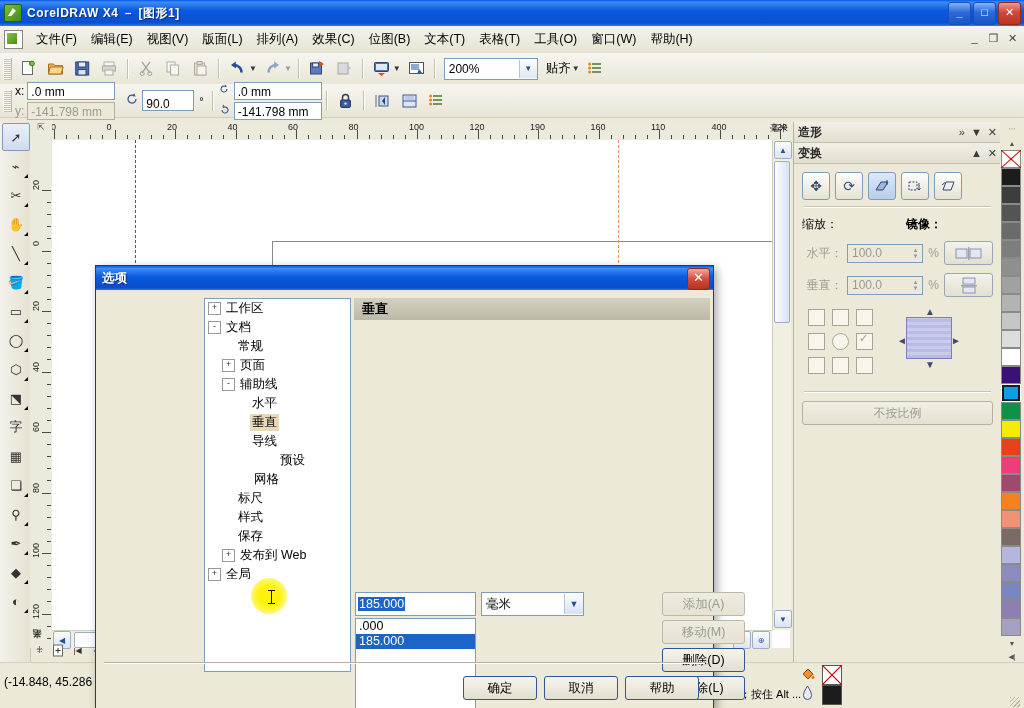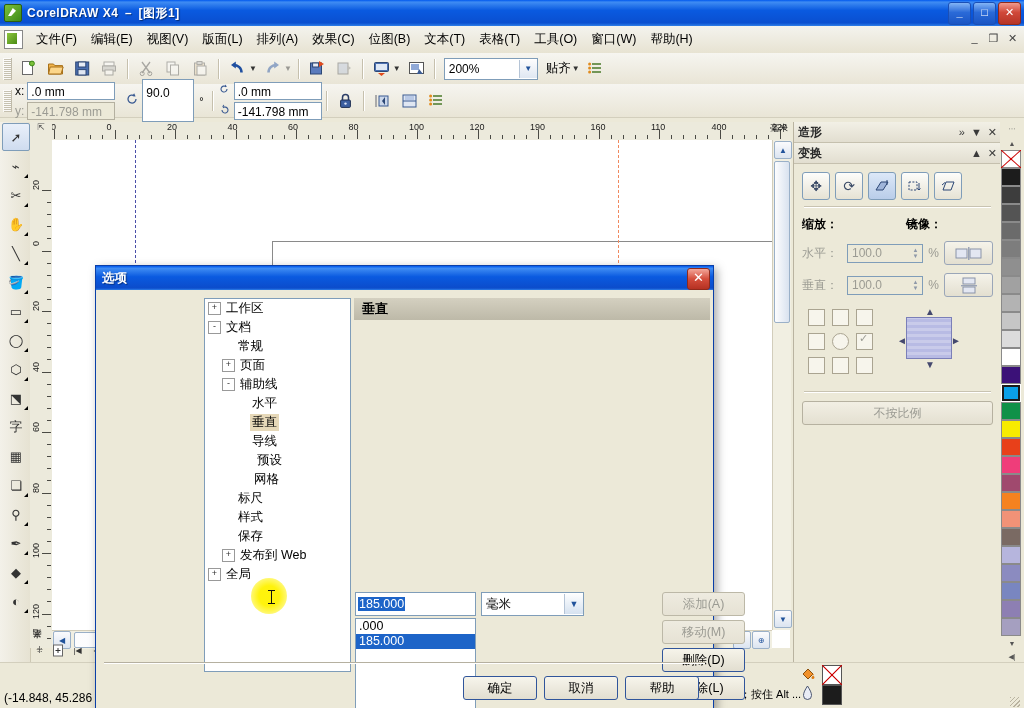--- a/index.html
+++ b/index.html
@@ -151,21 +151,21 @@
 
   
   .pagenav{position:absolute;left:30px;top:640px;width:140px;height:20px;
     display:flex;align-items:center;font-size:11px;color:#333;}
   .pnbtn{width:15px;height:15px;margin:0 1px;display:flex;align-items:center;justify-content:center;
     font-size:8px;border:1px solid transparent;}
 
   
   .statusbar{position:absolute;left:0;top:662px;width:1024px;height:46px;
     background:#ece9d8;border-top:1px solid #d3cfbd;}
-  .coords{position:absolute;left:4px;top:28px;font-size:12px;color:#000;}
+  .coords{position:absolute;left:4px;top:12px;font-size:12px;color:#000;}
   .statusmsg{position:absolute;left:718px;top:24px;font-size:11px;color:#000;white-space:nowrap;}
   .fillsw{position:absolute;width:18px;height:18px;border:1px solid #555;}
   .nofill{background:#fff;position:relative;}
   .nofill:after{content:"";position:absolute;left:-1px;top:-1px;right:-1px;bottom:-1px;
     background:
       linear-gradient(to bottom right,transparent calc(50% - 1px),#c00 50%,transparent calc(50% + 1px)),
       linear-gradient(to bottom left,transparent calc(50% - 1px),#c00 50%,transparent calc(50% + 1px));}
   .blacksw{background:#1c1c1c;}
 
   
@@ -178,21 +178,21 @@
   .dock-tab .ic{margin-left:6px;color:#3a3a3a;font-size:11px;font-weight:normal;}
   .dock-body{padding:8px 8px 0 8px;}
   .xf-btns{display:flex;gap:5px;margin-bottom:6px;}
   .xf-btn{width:26px;height:26px;border:1px solid #7f9db9;border-radius:3px;
     background:linear-gradient(180deg,#fdfdfb,#e6e2d4);
     display:flex;align-items:center;justify-content:center;font-size:14px;color:#3a4a66;}
   .xf-btn.sel{background:linear-gradient(180deg,#dce8f8,#b9cde9);}
   .hr{height:1px;background:#c8c3b1;margin:6px 2px 8px 2px;border-bottom:1px solid #fff;}
   .row{display:flex;align-items:center;margin-bottom:8px;}
   .lbl{font-size:12px;color:#000;}
-  .lbl.dim{color:#9b9b93;}
+  .lbl.dim{color:#9b9b93;text-align:center;}
   .spin{width:78px;height:19px;border:1px solid #7f9db9;background:#ece9d8;
     display:flex;align-items:center;box-sizing:border-box;}
   .spin .v{flex:1;padding-left:4px;font-size:12px;color:#9b9b93;}
   .spin .ar{width:14px;height:17px;display:flex;flex-direction:column;
     align-items:center;justify-content:center;color:#8e98a8;font-size:6px;line-height:6px;}
   .mirbtn{width:48px;height:22px;border:1px solid #9aa6b8;border-radius:3px;
     background:linear-gradient(180deg,#f5f3ea,#e3dfd0);display:flex;align-items:center;justify-content:center;}
   .anchor-grid{display:grid;grid-template-columns:repeat(3,16px);grid-template-rows:repeat(3,16px);
     gap:8px;margin:4px 0 0 6px;}
   .ac{width:15px;height:15px;border:1px solid #aaa491;background:#f7f5ec;position:relative;}
@@ -451,21 +451,21 @@
         <span class="ti dim" style="width:88px">-141.798 mm</span>
       </div>
     </div>
     <div style="width:10px"></div>
     <span style="margin-right:3px">
       <svg width="14" height="14" viewBox="0 0 14 14">
           <path d="M11 7a4 4 0 1 1-1.4-3" fill="none" stroke="#3a5a92" stroke-width="1.3"></path>
           <path d="M9.2 1.2L10.6 4.6 7.2 4z" fill="#3a5a92"></path>
         </svg>
     </span>
-    <span class="ti" style="width:52px;height:43px;line-height:26px;">90.0</span>
+    <span class="ti" style="width:52px;height:21px;line-height:26px;">90.0</span>
     <span style="margin:0 4px 0 5px;font-size:11px">°</span>
     <div class="tsep"></div>
     <div class="xy-col">
       <div class="xy-row">
         <span style="margin-right:3px;">
           <svg width="13" height="11" viewBox="0 0 13 11">
               <path d="M9 5a3 3 0 1 1-1-2.2" fill="none" stroke="#3a5a92" stroke-width="1.1"></path>
               <path d="M7.6 0.4L8.8 2.9 6.4 2.6z" fill="#3a5a92"></path>
             </svg>
         </span>
@@ -731,21 +731,21 @@
         <div class="xf-btn">
           <svg width="16" height="15" viewBox="0 0 16 15">
               <path d="M3 11 L6 3 L14 3 L11 11 Z" fill="none" stroke="#2c4775"></path>
               <path d="M2 6l3-2.5" stroke="#2c4775"></path>
             </svg>
         </div>
       </div>
       <div class="hr"></div>
 
       <div class="row">
-        <span class="lbl" style="width:104px;font-weight:bold">缩放：</span>
+        <span class="lbl" style="width:104px;font-weight:normal">缩放：</span>
         <span class="lbl" style="font-weight:bold">镜像：</span>
       </div>
 
       <div class="row">
         <span class="lbl dim" style="width:46px">水平：</span>
         <span class="spin">
           <span class="v">100.0</span>
           <span class="ar">▲<br>▼</span>
         </span>
         <span class="lbl dim" style="margin:0 5px">%</span>
@@ -889,21 +889,21 @@
           <span class="tl">水平</span>
         </div>
         <div class="tnode" style="padding-left: 31px;">
           <span class="tdot"></span>
           <span class="tl sel">垂直</span>
         </div>
         <div class="tnode" style="padding-left: 31px;">
           <span class="tdot"></span>
           <span class="tl">导线</span>
         </div>
-        <div class="tnode" style="padding-left: 36px;">
+        <div class="tnode" style="padding-left: 36px; margin-left: 23px;">
           <span class="tdot"></span>
           <span class="tl">预设</span>
         </div>
         <div class="tnode" style="padding-left: 33px;">
           <span class="tdot"></span>
           <span class="tl">网格</span>
         </div>
         <div class="tnode" style="padding-left: 17px;">
           <span class="tdot"></span>
           <span class="tl">标尺</span>

